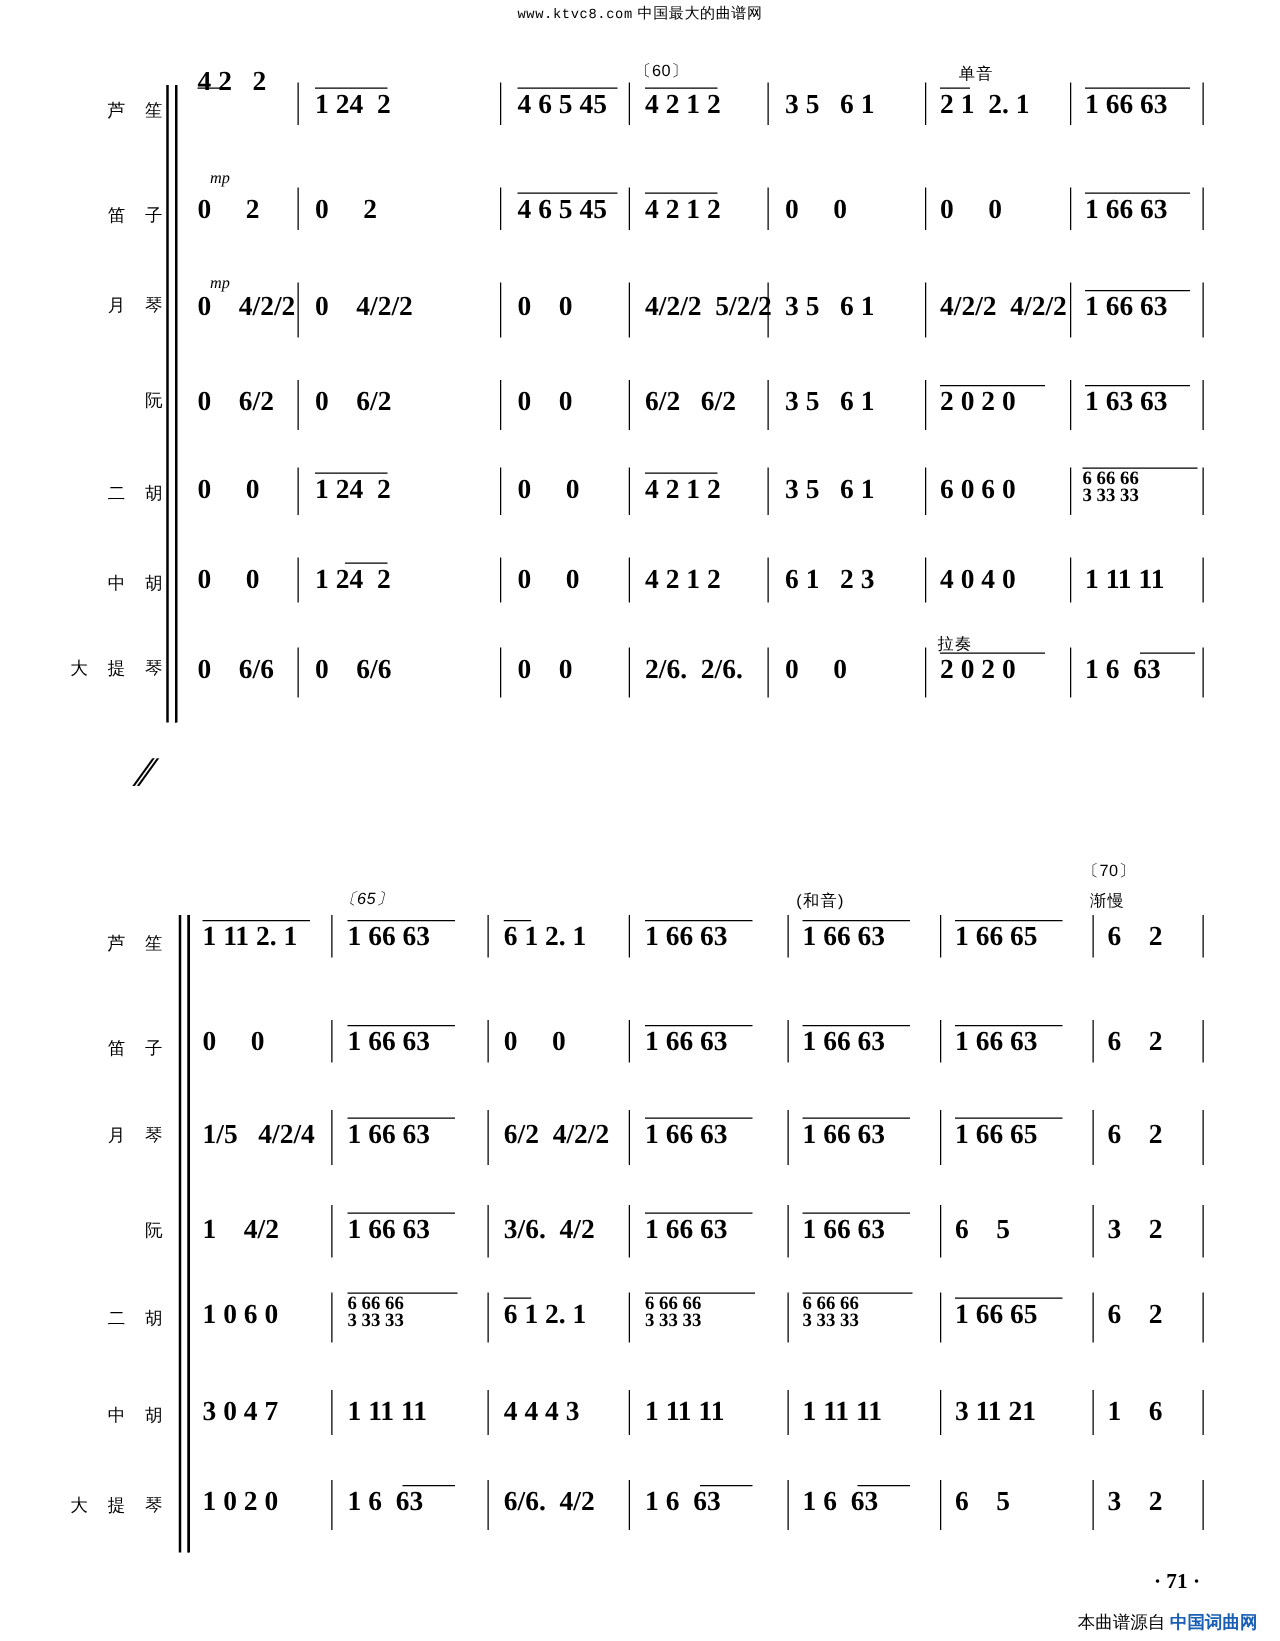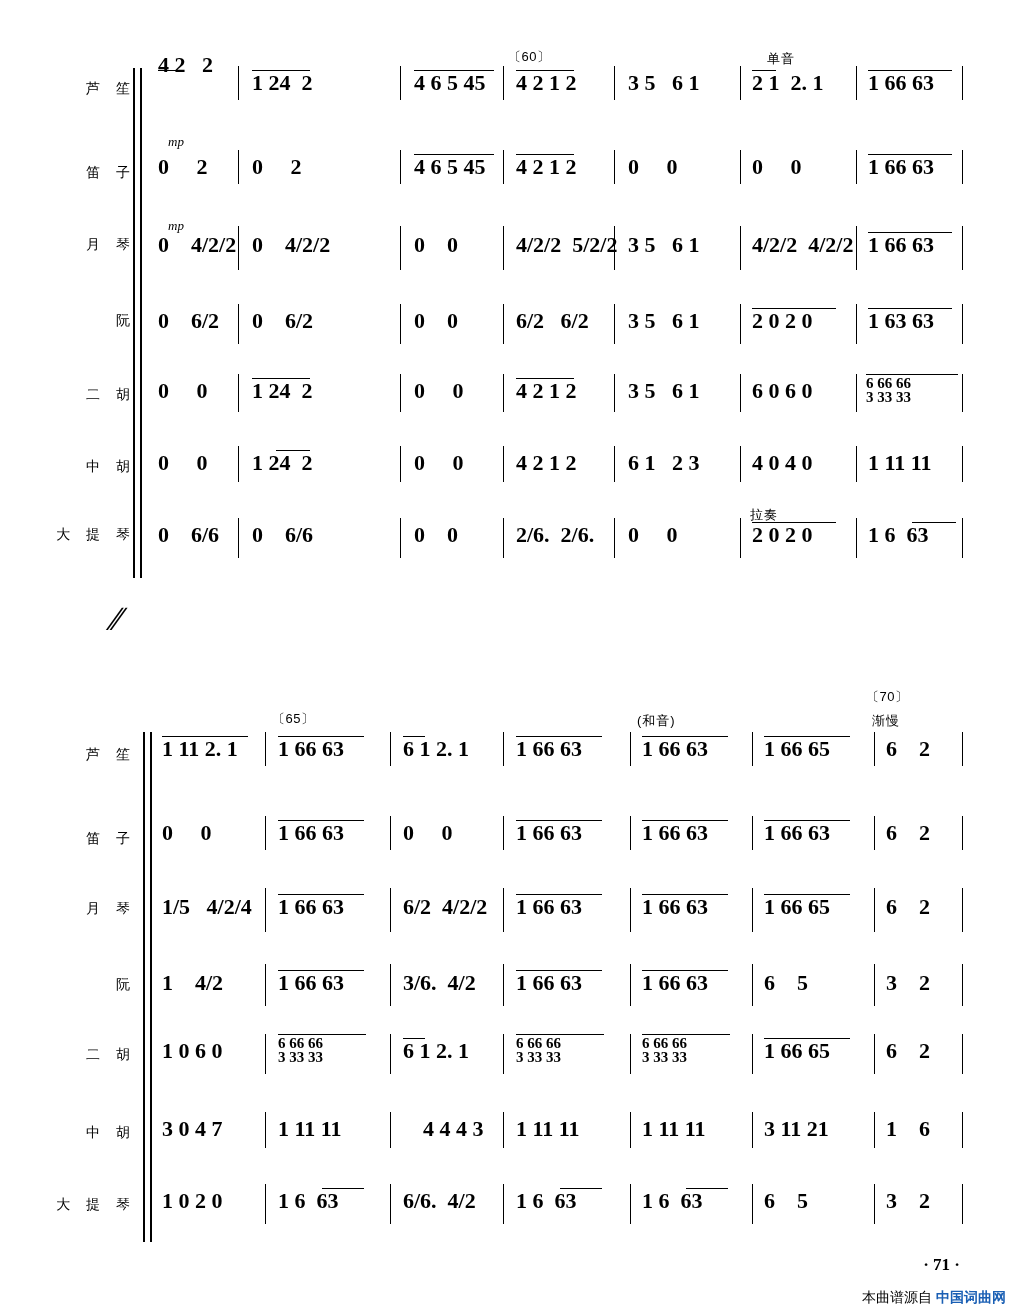--- a/index.html
+++ b/index.html
@@ -100,20 +100,24 @@
     font-size:14px;
   }
   .footer .src{color:#000;}
   .footer .site{color:#1a5fb4;font-weight:bold;}
 </style>
 </head>
 <body>
 
 <div class="page">
 
+  <div class="top-watermark">
+    <span class="url">www.ktvc8.com</span>
+    <span class="cn">中国最大的曲谱网</span>
+  </div>
 
   <div class="system" id="system-1">
 
     <div class="measure-num" style="left:508px;top:10px;">〔60〕</div>
     <div class="anno" style="left:756px;top:12px;margin-left:11px;">单音</div>
     <div class="anno" style="left:750px;top:468px;">拉奏</div>
 
     <div class="brace" style="left:133px;top:30px;height:510px;"></div>
     <div class="brace" style="left:140px;top:30px;height:510px;border-right:none;"></div>
 
@@ -249,21 +253,21 @@
     <div class="barline" style="left:856px;top:480px;height:40px;"></div>
     <div class="note" style="left:868px;top:486px;">1 6  63</div>
     <div class="beam" style="left:912px;top:484px;width:44px;"></div>
     <div class="barline" style="left:962px;top:480px;height:40px;"></div>
   </div>
 
   <div class="slashes" style="left:112px;top:600px;">∕∕</div>
 
   <div class="system" id="system-2">
 
-    <div class="measure-num" style="left:272px;top:10px;">〔65〕</div>
+    <div class="measure-num" style="left:272px;top:10px;font-style:italic;">〔65〕</div>
     <div class="measure-num" style="left:866px;top:-12px;">〔70〕</div>
     <div class="anno" style="left:637px;top:12px;">(和音)</div>
     <div class="anno" style="left:872px;top:12px;">渐慢</div>
 
     <div class="brace" style="left:143px;top:32px;height:510px;"></div>
     <div class="brace" style="left:150px;top:32px;height:510px;border-right:none;"></div>
 
     <div class="inst-label" style="left:50px;top:46px;">芦  笙</div>
     <div class="note" style="left:162px;top:38px;">1 11 2. 1</div>
     <div class="beam" style="left:162px;top:36px;width:86px;"></div>
@@ -367,21 +371,21 @@
     <div class="beam" style="left:764px;top:338px;width:86px;"></div>
     <div class="barline" style="left:874px;top:334px;height:40px;"></div>
     <div class="note" style="left:886px;top:340px;">6    2</div>
     <div class="barline" style="left:962px;top:334px;height:40px;"></div>
 
     <div class="inst-label" style="left:50px;top:424px;">中   胡</div>
     <div class="note" style="left:162px;top:418px;">3 0 4 7</div>
     <div class="barline" style="left:265px;top:412px;height:36px;"></div>
     <div class="note" style="left:278px;top:418px;">1 11 11</div>
     <div class="barline" style="left:390px;top:412px;height:36px;"></div>
-    <div class="note" style="left:403px;top:418px;margin-left:20px;">4 4 4 3</div>
+    <div class="note" style="left:403px;top:418px;">4 4 4 3</div>
     <div class="barline" style="left:503px;top:412px;height:36px;"></div>
     <div class="note" style="left:516px;top:418px;">1 11 11</div>
     <div class="barline" style="left:630px;top:412px;height:36px;"></div>
     <div class="note" style="left:642px;top:418px;">1 11 11</div>
     <div class="barline" style="left:752px;top:412px;height:36px;"></div>
     <div class="note" style="left:764px;top:418px;">3 11 21</div>
     <div class="barline" style="left:874px;top:412px;height:36px;"></div>
     <div class="note" style="left:886px;top:418px;">1    6</div>
     <div class="barline" style="left:962px;top:412px;height:36px;"></div>
 

